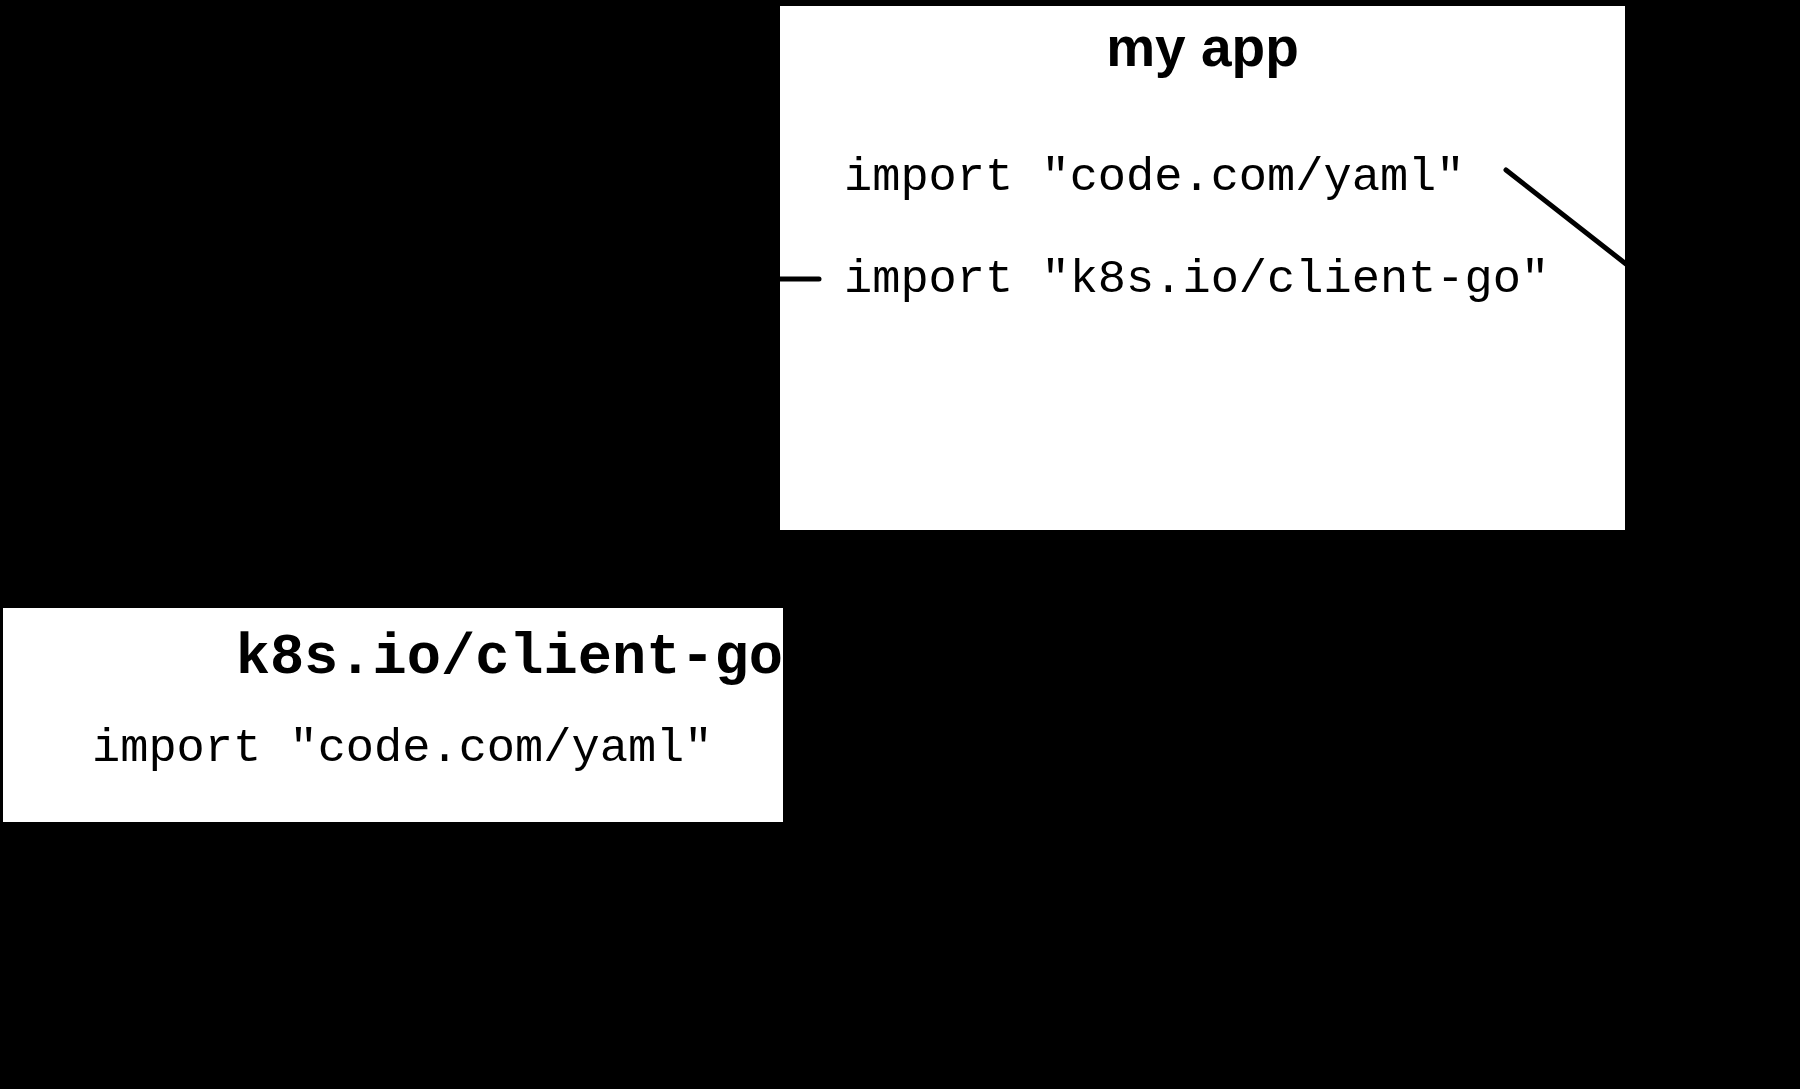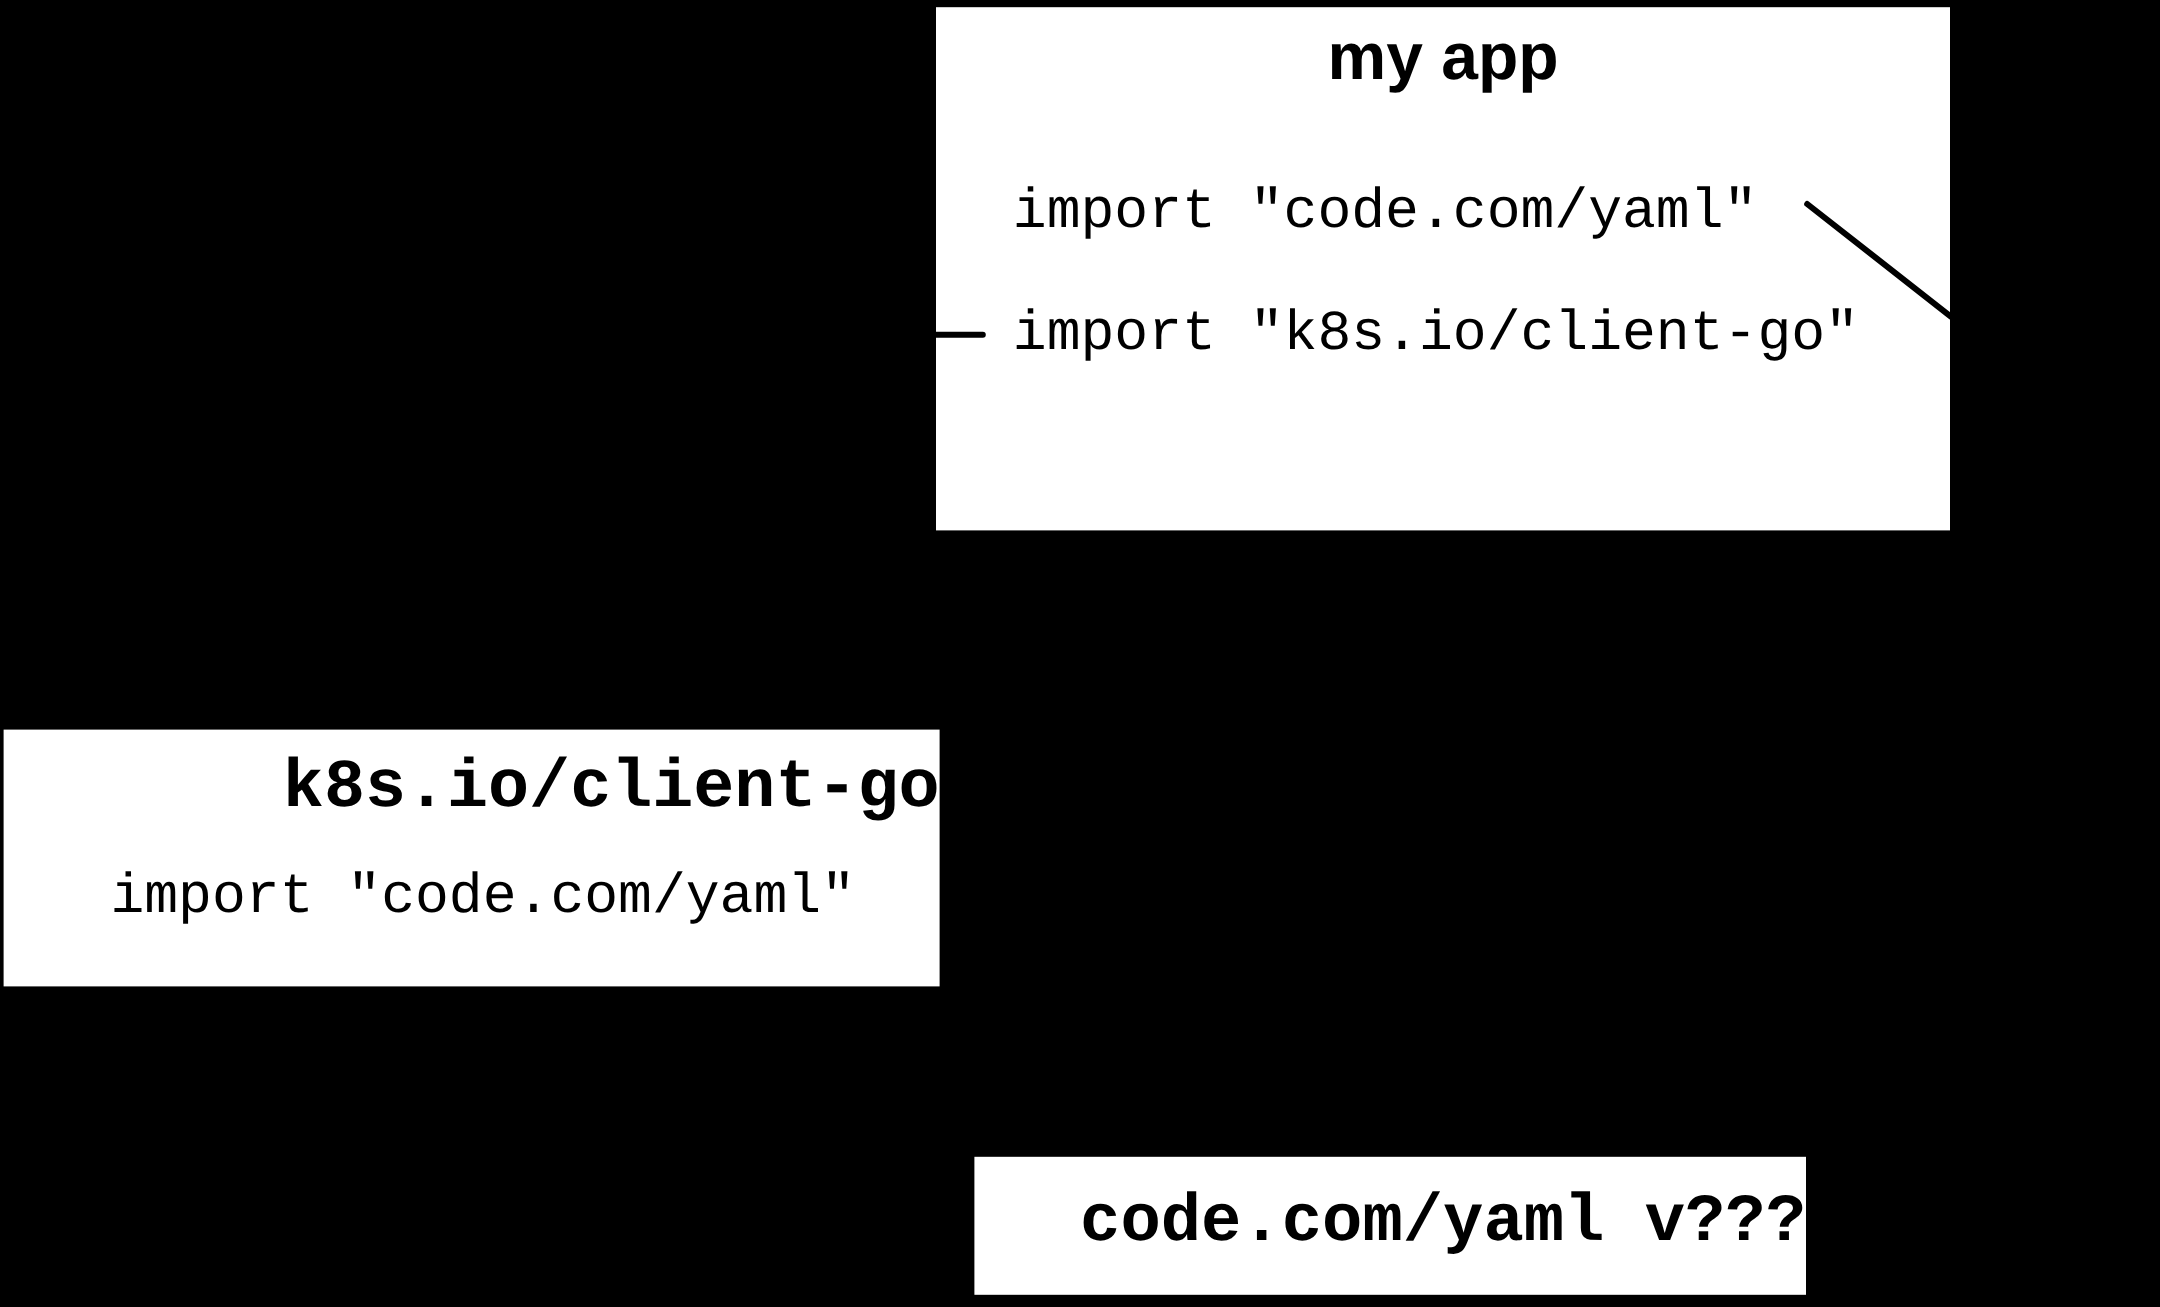--- a/index.html
+++ b/index.html
@@ -13,21 +13,21 @@
     height: 1089px;
     background: #000000;
     overflow: hidden;
     font-family: "Liberation Mono", monospace;
     color: #000000;
   }
   .box {
     position: absolute;
     background: #ffffff;
   }
-  .box-myapp   { left: 780px; top: 6px;   width: 845px; height: 436px; }
+  .box-myapp   { left: 780px; top: 6px;   width: 845px; height: 524px; }
   .box-clientgo{ left: 3px;   top: 608px; width: 780px; height: 214px; }
   .box-yaml    { left: 812px; top: 964px; width: 693px; height: 115px; }
 
   .txt {
     position: absolute;
     line-height: 1;
     white-space: pre;
     color: #000000;
   }
   .sans-title {
@@ -75,22 +75,19 @@
     <div class="txt sans-title myapp-title">my app</div>
     <div class="txt code myapp-line1">import "code.com/yaml"</div>
     <div class="txt code myapp-line2">import "k8s.io/client-go"</div>
   </div>
 
   <div class="box box-clientgo">
     <div class="txt mono-title clientgo-title">k8s.io/client-go</div>
     <div class="txt code clientgo-line1">import "code.com/yaml"</div>
   </div>
 
-  <div class="box box-yaml">
-    <div class="txt mono-title yaml-title">code.com/yaml v???</div>
-  </div>
 
   <svg class="edges" viewBox="0 0 1800 1089" xmlns="http://www.w3.org/2000/svg">
     <line x1="1506" y1="170" x2="1626" y2="264" stroke="#000000" stroke-width="5" stroke-linecap="round"></line>
     <line x1="780" y1="279" x2="819" y2="279" stroke="#000000" stroke-width="5" stroke-linecap="round"></line>
   </svg>
 
 </div>
 
 </body></html>

